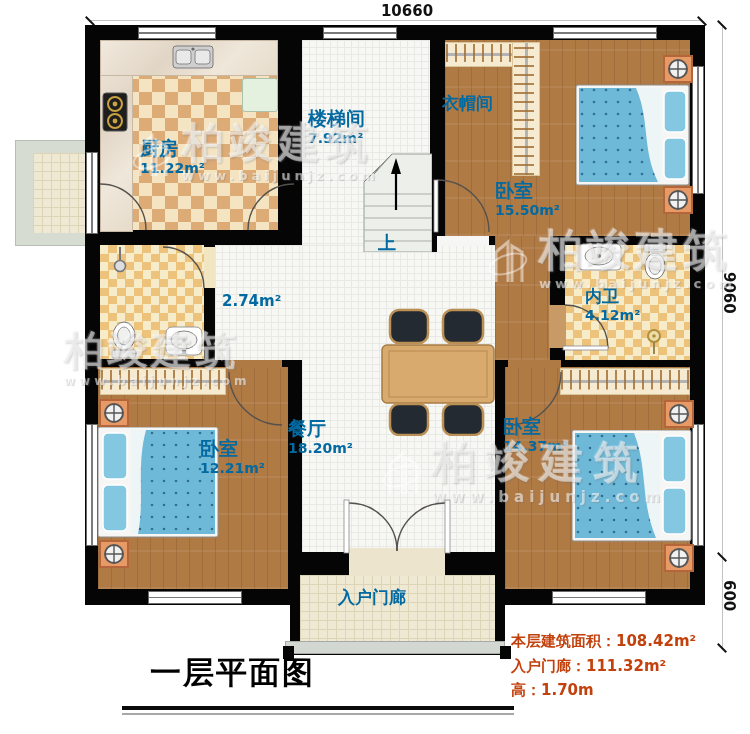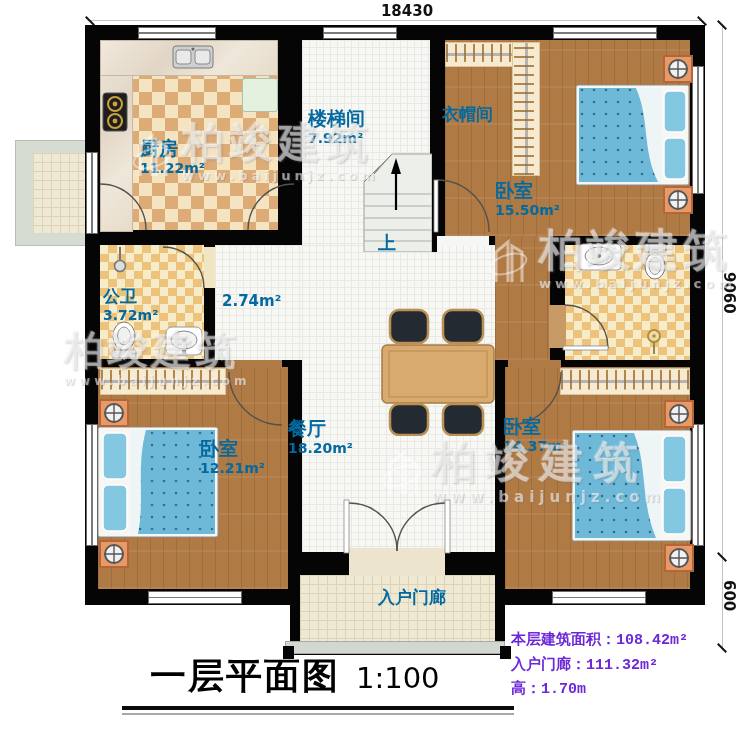--- a/index.html
+++ b/index.html
@@ -52,36 +52,36 @@
   
   .wm{position:absolute;display:flex;align-items:flex-start;pointer-events:none;}
   .wm-text{display:flex;flex-direction:column;margin-left:10px;}
   .wm-brand{font-weight:700;color:rgba(255,255,255,.5);
     text-shadow:1px 1px 2px rgba(110,110,110,.30), -1px -1px 1px rgba(255,255,255,.25);
     white-space:nowrap;line-height:1;}
   .wm-url{font-weight:700;color:rgba(255,255,255,.55);
     text-shadow:1px 1px 1px rgba(120,120,120,.3);white-space:nowrap;letter-spacing:4px;margin-top:4px;}
   
   #title-row{position:absolute;left:150px;top:652px;display:flex;align-items:baseline;color:#000;}
-  #title-main{font-size:36px;font-weight:700;letter-spacing:2px;}
+  #title-main{font-size:31px;font-weight:700;letter-spacing:2px;}
   #title-scale{font-size:29px;font-weight:400;margin-left:16px;}
   .underline1{position:absolute;left:122px;top:706px;width:392px;height:4px;background:#0a0a0a;}
   .underline2{position:absolute;left:122px;top:713px;width:392px;height:2px;background:#a8a8a8;}
-  #stats{position:absolute;left:511px;top:629px;color:#6d28d9;font-size:15px;font-weight:600;line-height:24.5px;white-space:nowrap;font-family:Liberation Mono, monospace;}
+  #stats{position:absolute;left:511px;top:629px;color:#c2410c;font-size:15px;font-weight:600;line-height:24.5px;white-space:nowrap;}
   .step{background:#d3d7d1;border:1px solid #a6aaa4;box-sizing:border-box;}
 </style>
 </head>
 <body>
 
 <div id="plan">
 
   <div class="dimline abs" style="left:90px;top:20px;width:612px;border-top:1px solid #c2c2c2;"></div>
   <div class="tick" style="left:84px;top:20px;"></div>
   <div class="tick" style="left:696px;top:20px;"></div>
-  <div class="dimtext" style="left:352px;top:2px;width:110px;text-align:center;">18430</div>
+  <div class="dimtext" style="left:352px;top:2px;width:110px;text-align:center;">10660</div>
 
   <div class="dimline abs" style="left:722px;top:25px;height:625px;border-left:1px solid #c2c2c2;"></div>
   <div class="tick" style="left:716px;top:24px;"></div>
   <div class="tick" style="left:716px;top:556px;"></div>
   <div class="tick" style="left:716px;top:647px;"></div>
   <div class="dimtext rot90" style="left:738px;top:272px;">9060</div>
   <div class="dimtext rot90" style="left:738px;top:580px;">600</div>
 
   <div class="abs" style="left:15px;top:140px;width:88px;height:106px;background:#d7dcd3;border:1px solid #b7beb4;box-sizing:border-box;"></div>
   <div class="abs porchtile" style="left:33px;top:153px;width:55px;height:80px;"></div>
@@ -288,47 +288,47 @@
   <div class="abs black" style="left:500px;top:646px;width:11px;height:13px;"></div>
 
   <div class="rlabel" style="left:140px;top:138px;width:109px;">
     <span class="rname">厨房</span>
       <span class="rarea">11.22m²</span>
   </div>
   <div class="rlabel" style="left:308px;top:108px;width:112px;">
     <span class="rname">楼梯间</span>
       <span class="rarea">7.92m²</span>
   </div>
-  <div class="rlabel" style="left:442px;top:105px;width:84px;">
+  <div class="rlabel" style="left:442px;top:94px;width:84px;">
     <span class="rname-sm">衣帽间</span>
   </div>
   <div class="rlabel" style="left:495px;top:180px;width:100px;">
     <span class="rname">卧室</span>
       <span class="rarea">15.50m²</span>
   </div>
-  <div class="rlabel" style="left:103px;top:287px;width:90px;">
-    <span class="rname-sm" data_bind="">公卫</span>
-      <span class="rarea">3.72m²</span>
-  </div>
   <div class="rlabel" style="left:222px;top:293px;width:80px;">
     <span class="rarea" style="font-size:15px;">2.74m²</span>
+  </div>
+  <div class="rlabel" style="left:585px;top:287px;width:90px;">
+    <span class="rname-sm">内卫</span>
+      <span class="rarea">4.12m²</span>
   </div>
   <div class="rlabel" style="left:200px;top:438px;width:95px;">
     <span class="rname">卧室</span>
       <span class="rarea">12.21m²</span>
   </div>
   <div class="rlabel" style="left:288px;top:418px;width:80px;">
     <span class="rname">餐厅</span>
       <span class="rarea">18.20m²</span>
   </div>
   <div class="rlabel" style="left:503px;top:416px;width:95px;">
     <span class="rname">卧室</span>
       <span class="rarea">14.37m²</span>
   </div>
-  <div class="rlabel" style="left:338px;top:588px;width:120px;margin-left:40px;">
+  <div class="rlabel" style="left:338px;top:588px;width:120px;">
     <span class="rname-sm">入户门廊</span>
   </div>
 
   <div class="wm" style="left:132px;top:122px;">
     <svg width="40" height="58" viewBox="0 0 40 58">
       <g fill="none" stroke="rgba(255,255,255,.5)" stroke-width="3">
         <path d="M8 54 V24 L20 14 V54"></path>
           <path d="M24 54 V18 L34 24 V54"></path>
       </g>
       <ellipse cx="20" cy="36" rx="19" ry="9" fill="none" stroke="rgba(255,255,255,.45)" stroke-width="2" transform="rotate(-18 20 36)"></ellipse>
@@ -373,21 +373,20 @@
       <ellipse cx="20" cy="36" rx="19" ry="9" fill="none" stroke="rgba(255,255,255,.45)" stroke-width="2" transform="rotate(-18 20 36)"></ellipse>
     </svg>
     <div class="wm-text">
       <span class="wm-brand" style="font-size:44px;letter-spacing:10px;">柏竣建筑</span>
       <span class="wm-url" style="font-size:15px;letter-spacing:5px;">www.baijunjz.com</span>
     </div>
   </div>
 
   <div id="title-row">
     <span id="title-main">一层平面图</span>
-    <span id="title-scale">1:100</span>
   </div>
   <div class="underline1"></div>
   <div class="underline2"></div>
 
   <div id="stats">
     <div><span>本层建筑面积：</span><span>108.42m²</span></div>
     <div><span>入户门廊：</span><span>111.32m²</span></div>
     <div><span>高：</span><span>1.70m</span></div>
   </div>
 

